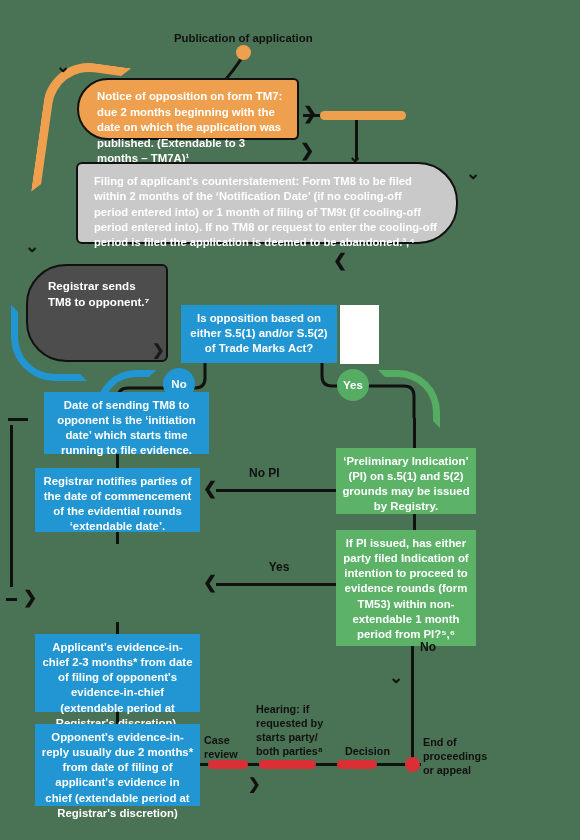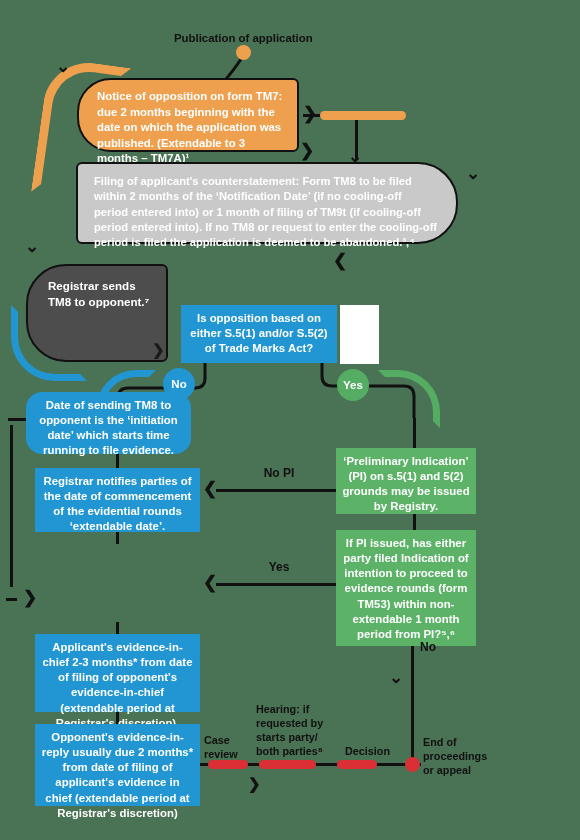--- a/index.html
+++ b/index.html
@@ -100,21 +100,21 @@
   <div class="arc" style="left:40px;top:62px;width:64px;height:118px;border:9px solid #efa04e;border-right-color:transparent;border-bottom-color:transparent;border-radius:46px 0 0 0;transform:rotate(8deg);"></div>
 
   <div class="chev" style="left:56px;top:58px;font-size:17px;">⌄</div>
 
   <div class="label" style="left:174px;top:31px;width:160px;font-size:11.4px;">Publication of application</div>
   <div class="orangedot" style="left:236px;top:45px;"></div>
   <svg style="position:absolute;left:150px;top:52px;width:100px;height:72px;z-index:3;">
     <path d="M 0 66 C 40 66 70 40 93 4" stroke="#111" stroke-width="3" fill="none"></path>
   </svg>
 
-  <div class="node orange" style="left:77px;top:78px;width:222px;height:74px;">
+  <div class="node orange" style="left:77px;top:78px;width:222px;height:62px;">
     <span class="txt">Notice of opposition on form TM7: due 2 months beginning with the date on which the application was published. (Extendable to 3 months – TM7A)¹</span>
   </div>
 
   <div class="ln lnh" style="left:303px;top:114px;width:22px;"></div>
   <div class="chev" style="left:303px;top:105px;font-size:17px;">❯</div>
 
   <div class="orangebar" style="left:320px;top:111px;width:86px;"></div>
 
   <div class="ln lnv" style="left:355px;top:120px;height:40px;"></div>
   <div class="chev" style="left:348px;top:148px;font-size:17px;">⌄</div>
@@ -145,21 +145,21 @@
     <path d="M 95 3 L 95 18 Q 95 28 85 28 L 18 28 Q 8 28 8 38 L 8 48" stroke="#111" stroke-width="3" fill="none"></path>
   </svg>
   <div class="badge b-blue" style="left:163px;top:368px;">No</div>
 
   <svg style="position:absolute;left:316px;top:360px;width:130px;height:60px;z-index:3;">
     <path d="M 6 3 L 6 16 Q 6 26 16 26 L 88 26 Q 98 26 98 36 L 98 58" stroke="#111" stroke-width="3" fill="none"></path>
   </svg>
   <div class="badge b-green" style="left:337px;top:369px;">Yes</div>
   <div class="arc" style="left:378px;top:370px;width:48px;height:44px;border:7px solid #55ad63;border-bottom-color:transparent;border-left-color:transparent;border-radius:0 42px 0 0;"></div>
 
-  <div class="node blue" style="left:26px;top:392px;width:165px;height:62px;border-radius:16px;">
+  <div class="node blue" style="left:44px;top:392px;width:165px;height:62px;">
     <span class="txt">Date of sending TM8 to opponent is the ‘initiation date’ which starts time running to file evidence.</span>
   </div>
 
   <div class="ln lnv" style="left:116px;top:454px;height:14px;"></div>
 
   <div class="node blue" style="left:35px;top:468px;width:165px;height:64px;">
     <span class="txt">Registrar notifies parties of the date of commencement of the evidential rounds ‘extendable date’.</span>
   </div>
 
   <div class="ln lnv" style="left:116px;top:532px;height:12px;"></div>
@@ -187,21 +187,21 @@
   <div class="node green" style="left:336px;top:448px;width:140px;height:66px;">
     <span class="txt">‘Preliminary Indication’ (PI) on s.5(1) and 5(2) grounds may be issued by Registry.</span>
   </div>
 
   <div class="ln lnv" style="left:413px;top:514px;height:16px;"></div>
 
   <div class="node green" style="left:336px;top:530px;width:140px;height:116px;">
     <span class="txt">If PI issued, has either party filed Indication of intention to proceed to evidence rounds (form TM53) within non-extendable 1 month period from PI?⁵,⁶</span>
   </div>
 
-  <div class="label" style="left:249px;top:466px;width:60px;text-align:center;font-size:12px;">No PI</div>
+  <div class="label" style="left:249px;top:466px;width:60px;font-size:12px;">No PI</div>
   <div class="ln lnh" style="left:216px;top:489px;width:120px;"></div>
   <div class="chev" style="left:203px;top:480px;font-size:17px;">❮</div>
 
   <div class="label" style="left:249px;top:560px;width:60px;text-align:center;font-size:12px;">Yes</div>
   <div class="ln lnh" style="left:216px;top:583px;width:120px;"></div>
   <div class="chev" style="left:203px;top:574px;font-size:17px;">❮</div>
 
   <div class="ln lnv" style="left:411px;top:636px;height:128px;"></div>
   <div class="label" style="left:420px;top:640px;font-size:12px;">No</div>
   <div class="chev" style="left:389px;top:669px;font-size:17px;">⌄</div>

